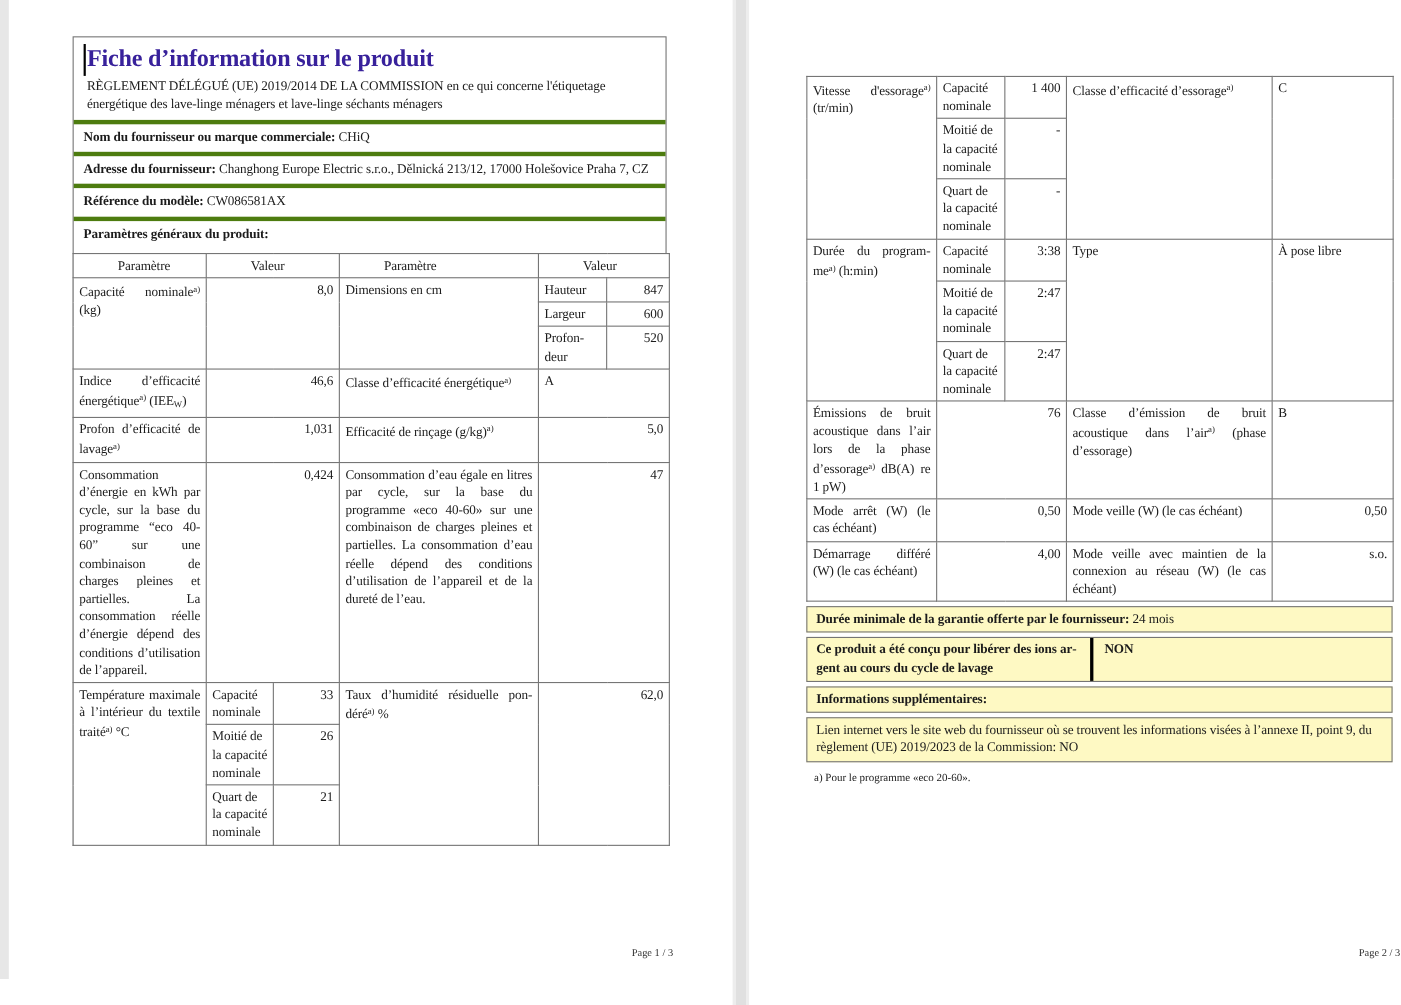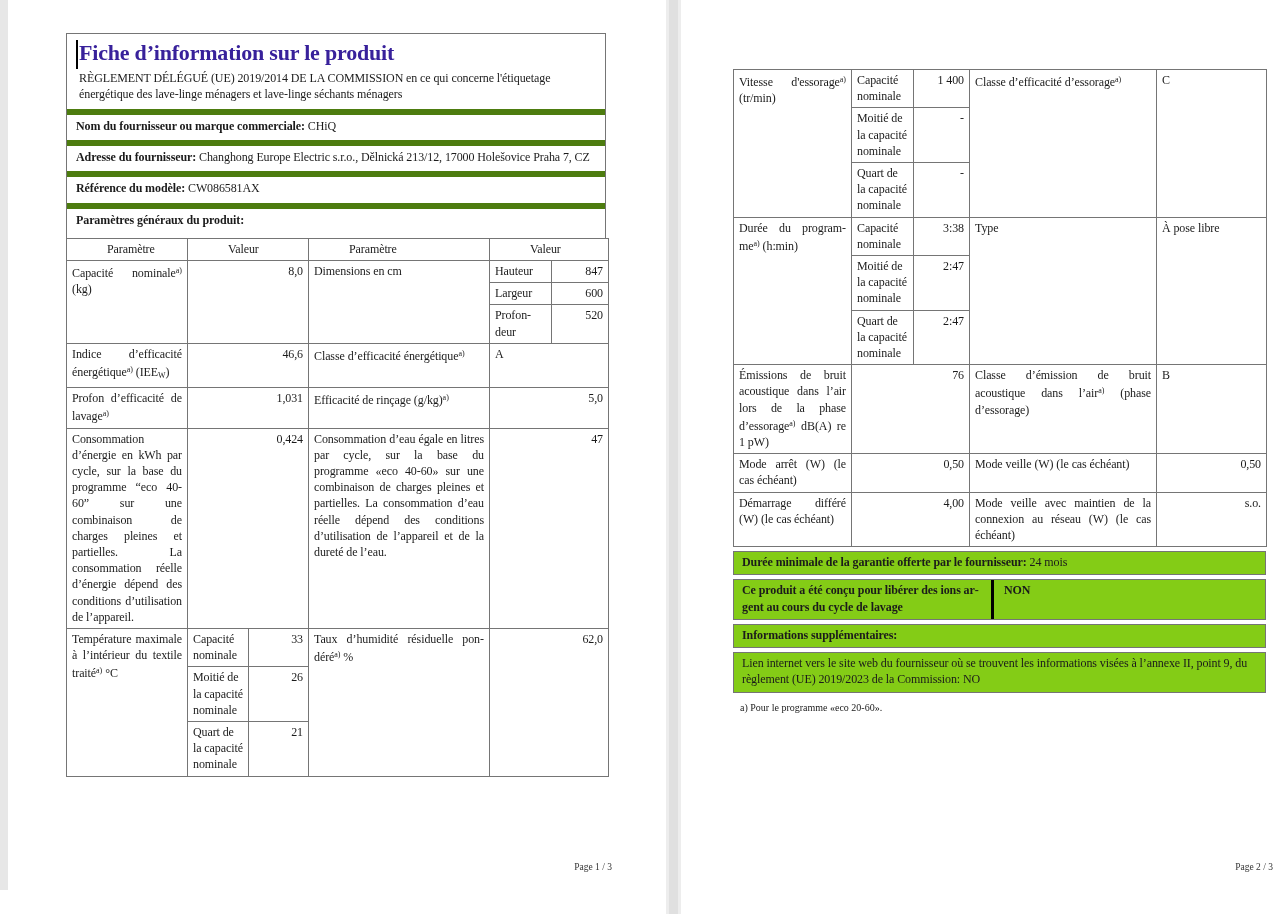--- a/index.html
+++ b/index.html
@@ -10,21 +10,21 @@
   .strip-left{position:absolute;left:0;top:0;width:8px;height:890px;background:#e7e7e7;}
   .strip-mid{position:absolute;left:666px;top:0;width:15px;height:914px;
              background:linear-gradient(90deg,#ededed 0 3px,#e0e0e0 3px 12px,#ededed 12px 15px);}
 
   
   .page1{position:absolute;left:66px;top:33px;width:540px;background:#fff;border:1px solid #757575;box-sizing:border-box;}
   .titleblock{position:relative;padding:5px 10px 7px 12px;}
   .caret{position:absolute;left:9px;top:6px;width:2px;height:29px;background:#000;}
   .doc-title{font-size:22px;line-height:1.25;font-weight:bold;color:#38219b;margin:0 0 3px 0;letter-spacing:-0.2px;}
   .subtitle{font-size:12px;text-align:left;}
-  .sect{border-top:6px solid #4d7c0f;padding:3px 9px 6px 9px;}
+  .sect{border-top:4px solid #4d7c0f;padding:3px 9px 6px 9px;}
   .blabel{font-weight:bold;}
 
   
   table.t{border-collapse:collapse;table-layout:fixed;font-size:12px;background:#fff;}
   .t td,.t th{border:1px solid #757575;padding:2px 5px 3px 5px;vertical-align:top;line-height:16.2px;overflow:hidden;}
   .t th{font-weight:normal;text-align:left;padding-left:40px;}
   .num{text-align:right;}
   .pcell{text-align:justify;}
   .subk{padding:2px 3px 3px 4px;}
   .sup{font-size:8px;vertical-align:4px;letter-spacing:0;}
@@ -33,21 +33,21 @@
   .p1table{width:542px;margin:4px -1px -1px -1px;}
   .p1table col.c1{width:121px}.p1table col.c2a{width:61px}.p1table col.c2b{width:60px}
   .p1table col.c3{width:181px}.p1table col.c4a{width:62px}.p1table col.c4b{width:57px}
 
   
   .page2{position:absolute;left:733px;top:30px;width:533px;margin-top:39px;}
   .p2table{width:533px;}
   .p2table col.c1{width:118px}.p2table col.c2a{width:62px}.p2table col.c2b{width:56px}
   .p2table col.c3{width:187px}.p2table col.c4{width:110px}
 
-  .block{border:1px solid #757575;margin-top:4px;padding:2px 8px 4px 8px;box-sizing:border-box;background:#84cc16;}
+  .block{border:1px solid #757575;margin-top:4px;padding:2px 8px 4px 8px;box-sizing:border-box;background:#fef9c3;}
   .block-flex{display:flex;padding:0;}
   .block-flex .bleft{width:260px;border-right:3px solid #000000;padding:2px 8px 4px 8px;box-sizing:border-box;}
   .block-flex .bright{flex:1;padding:2px 8px 4px 10px;}
   .footnote{font-size:10px;line-height:13px;margin-top:8px;padding-left:7px;letter-spacing:0;}
 
   .pagefoot{position:absolute;top:859px;width:537px;font-size:9.5px;color:#333;text-align:right;letter-spacing:0;}
   .pf1{left:75px;} .pf2{left:736px;}
 </style>
 </head>
 <body>

